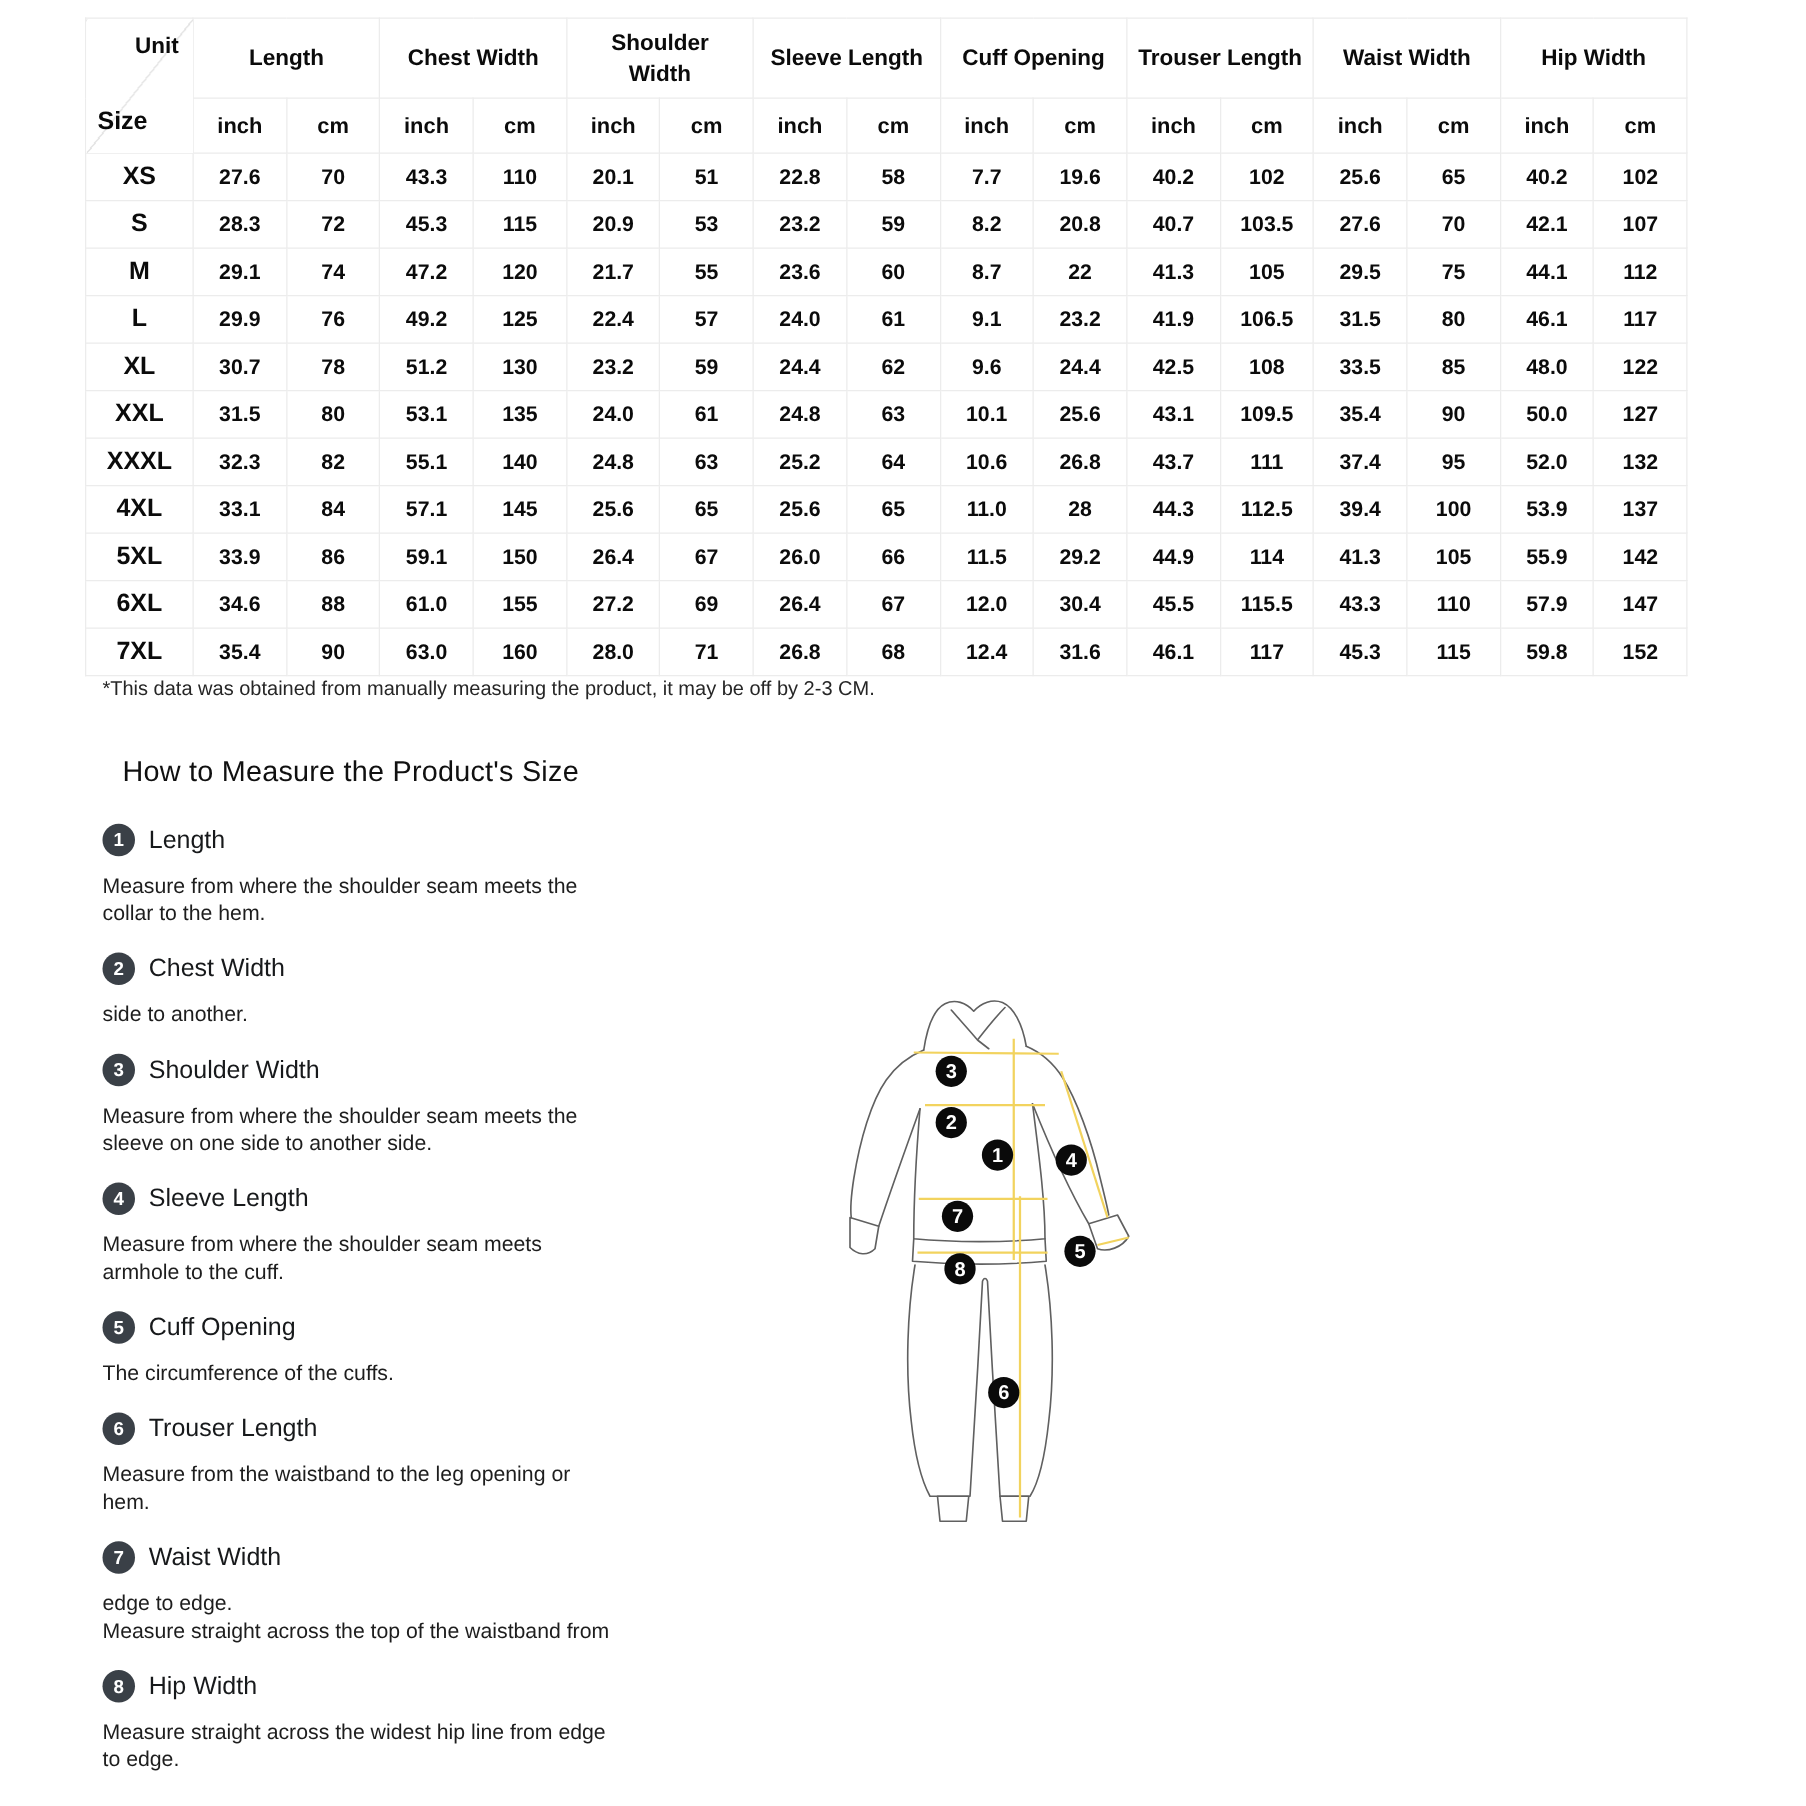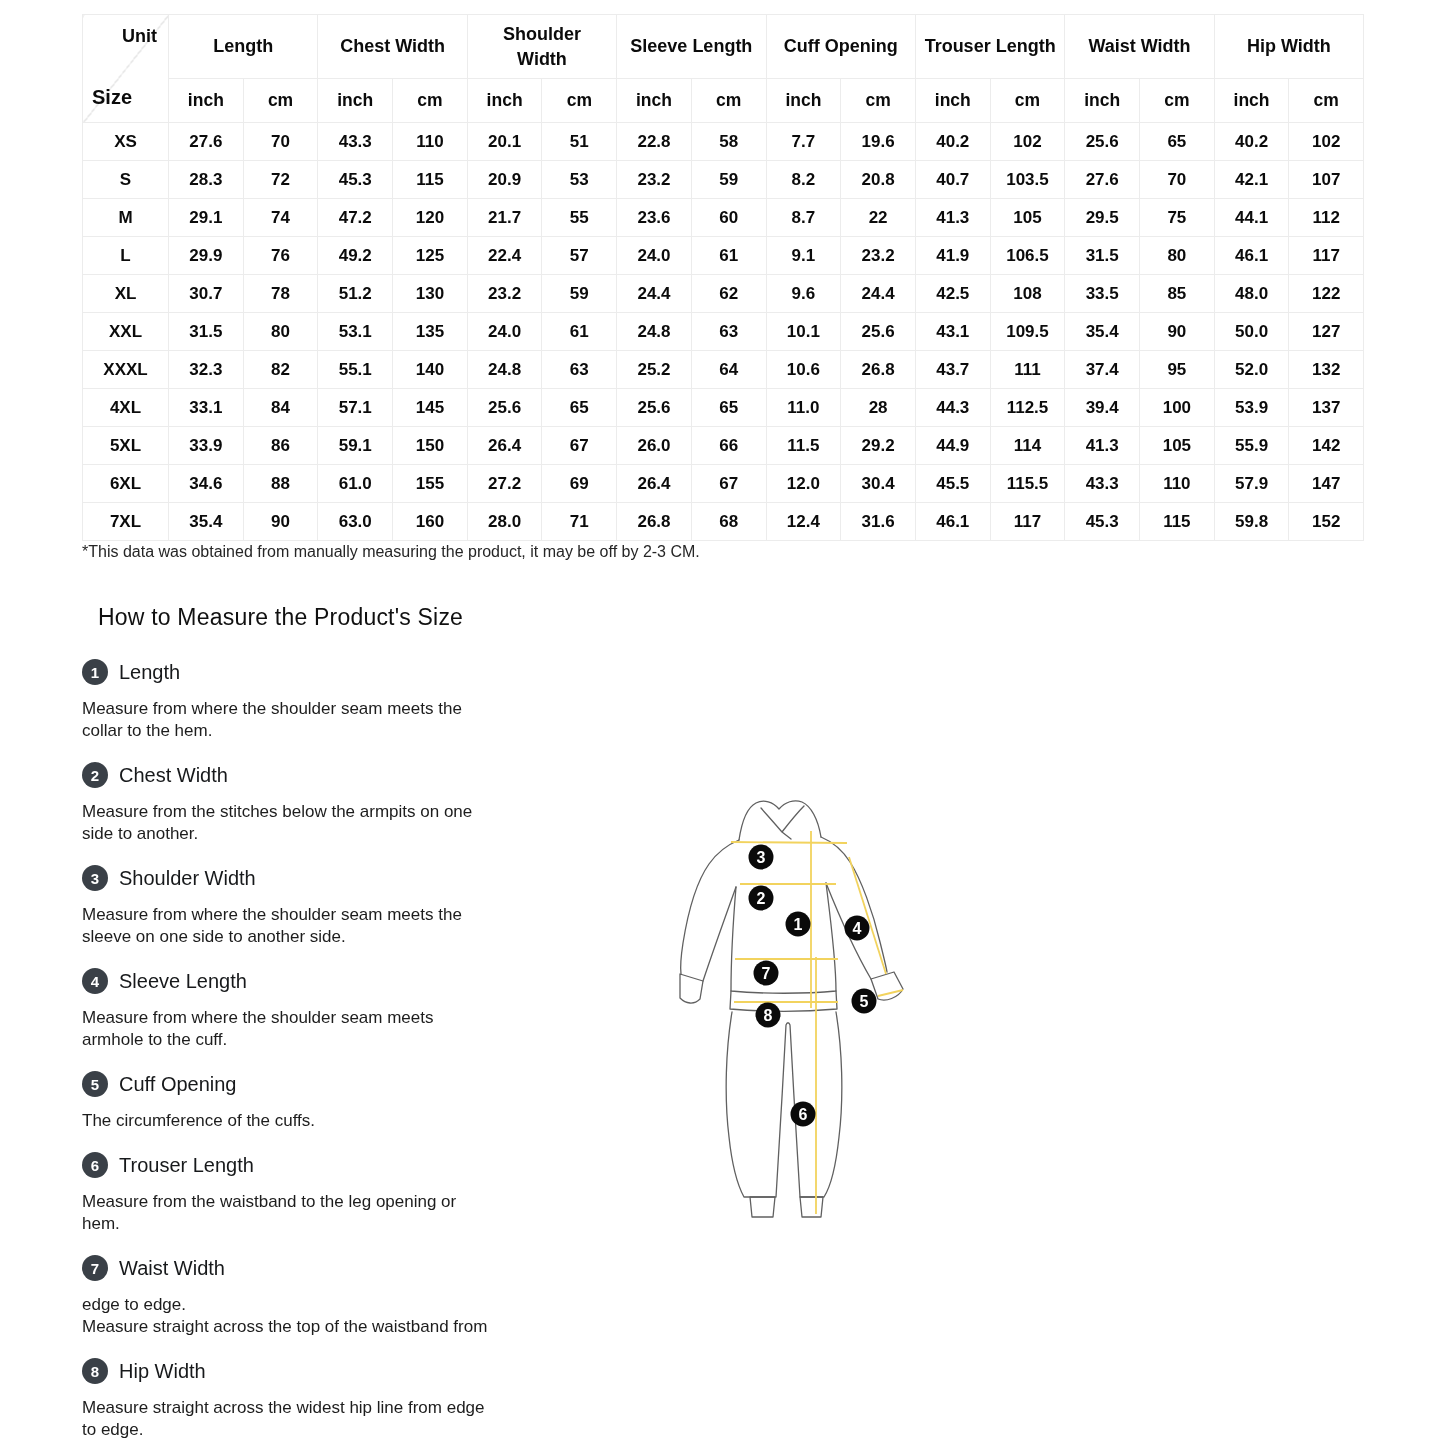--- a/index.html
+++ b/index.html
@@ -10,35 +10,35 @@
     --table-border:#ececec;
   }
   html,body{margin:0;padding:0;}
   body{
     width:1445px;height:1445px;background:#ffffff;position:relative;
     font-family:"Liberation Sans", sans-serif;color:#0b0b0b;
     -webkit-font-smoothing:antialiased;
   }
   
   table.size-table{
-    position:absolute;left:82px;top:14px;width:1281px;
+    position:absolute;left:68px;top:14px;width:1281px;
     border-collapse:collapse;table-layout:fixed;background:#fff;
   }
   .size-table th,.size-table td{
     border:1px solid var(--table-border);
     text-align:center;vertical-align:middle;
     font-weight:700;color:#0b0b0b;padding:0;
   }
   .size-table thead tr.group-row{height:64px;}
   .size-table thead tr.unit-row{height:44px;}
   .size-table tbody tr{height:38px;}
   .group-th{font-size:18px;line-height:25px;padding:0 2px;}
   .group-th.wrap{padding:0 30px;}
   .unit-th{font-size:17.5px;}
-  .size-th{font-size:17px;}
+  .size-th{font-size:20px;}
   .val-td{font-size:17px;}
   th.corner{position:relative;
     background:linear-gradient(to bottom right,
       #ffffff 49.55%, #e3e3e3 49.55%, #e3e3e3 50.45%, #ffffff 50.45%);
   }
   .corner-unit{position:absolute;top:11px;right:11px;font-size:18px;font-weight:700;}
   .corner-size{position:absolute;bottom:13px;left:9px;font-size:20px;font-weight:700;}
   
   .footnote{
     position:absolute;left:82px;top:543px;margin:0;
@@ -352,21 +352,20 @@
           <div>Measure from where the shoulder seam meets the</div>
           <div>collar to the hem.</div>
         </div>
       </div>
       <div class="m-item">
         <div class="m-head">
           <span class="m-badge">2</span>
           <span class="m-label">Chest Width</span>
         </div>
         <div class="m-desc">
-          <div>Measure from the stitches below the armpits on one</div>
           <div>side to another.</div>
         </div>
       </div>
       <div class="m-item">
         <div class="m-head">
           <span class="m-badge">3</span>
           <span class="m-label">Shoulder Width</span>
         </div>
         <div class="m-desc">
           <div>Measure from where the shoulder seam meets the</div>

